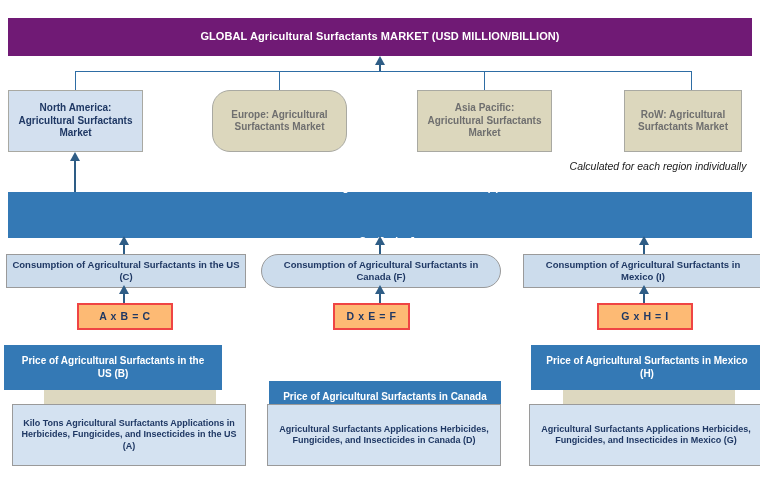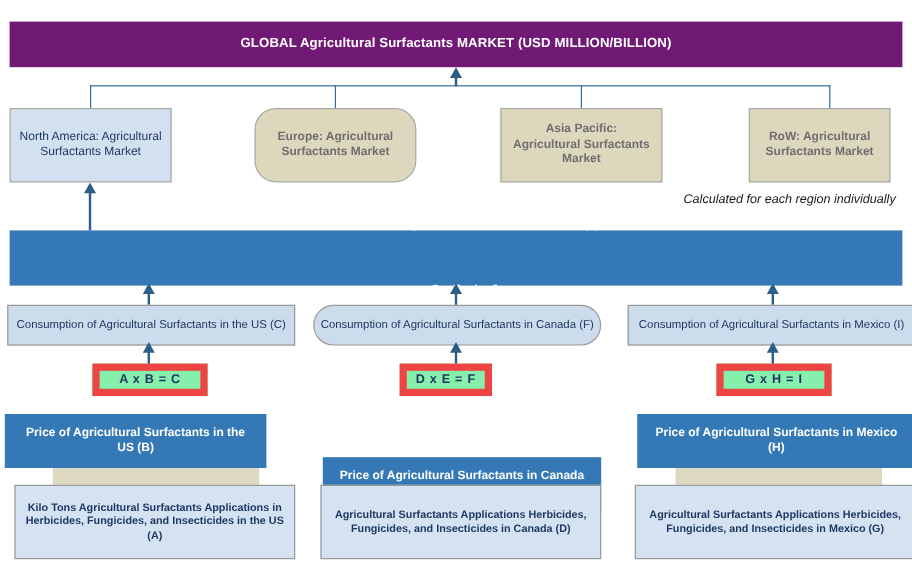--- a/index.html
+++ b/index.html
@@ -35,21 +35,21 @@
     font-weight: bold;
     letter-spacing: 0.1px;
   }
 
   
   .region-na {
     background: #d3e0ef;
     border: 1px solid #a9a9a2;
     color: #1f3864;
     font-size: 10px;
-    font-weight: normal;
+    font-weight: bold;
     text-align: center;
   }
   .region-other {
     background: #dcd7bd;
     border: 1px solid #a9a9a2;
     color: #6f6f6f;
     font-size: 10px;
     font-weight: bold;
   }
 
@@ -73,27 +73,27 @@
     gap: 28px;
   }
   .subbar .l2 { margin-top: 14px; padding-left: 14px; }
 
   
   .consumption {
     background: #ccdcec;
     border: 1px solid #9a9a9a;
     color: #1f3864;
     font-size: 9.5px;
-    font-weight: normal;
+    font-weight: bold;
   }
 
   
   .formula {
-    background: #86efac;
-    border: 6px solid #ef4444;
+    background: #fdba74;
+    border: 2px solid #ef4444;
     color: #1f3864;
     font-size: 10.5px;
     font-weight: bold;
     letter-spacing: 0.6px;
     text-align: center;
   }
 
   
   .price {
     background: #3479b5;

